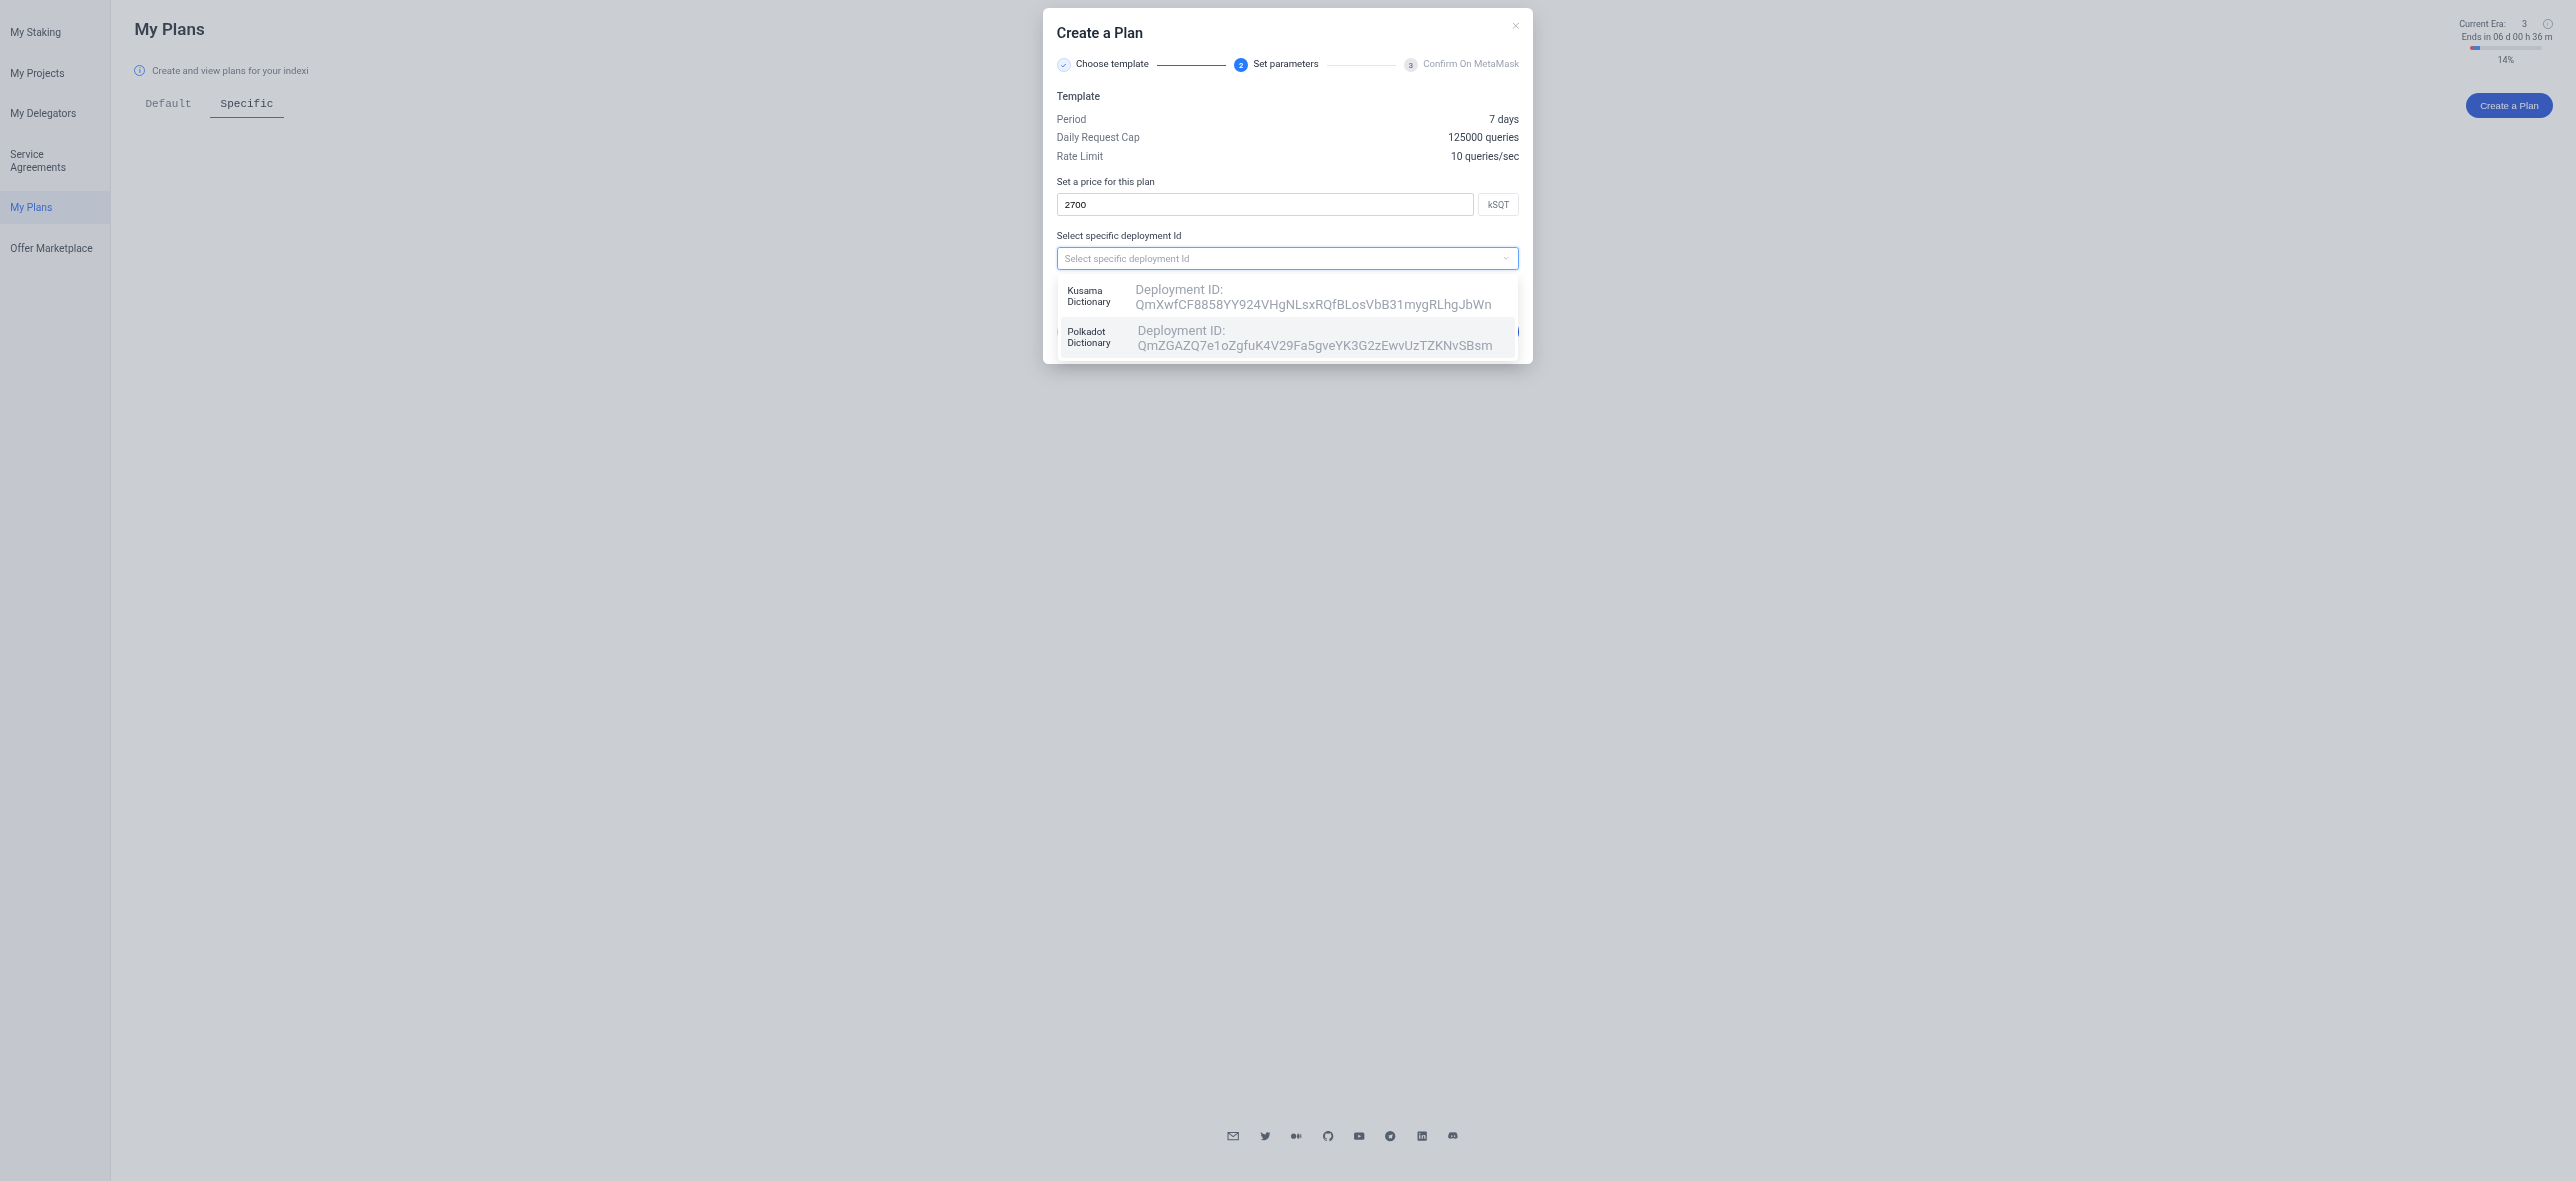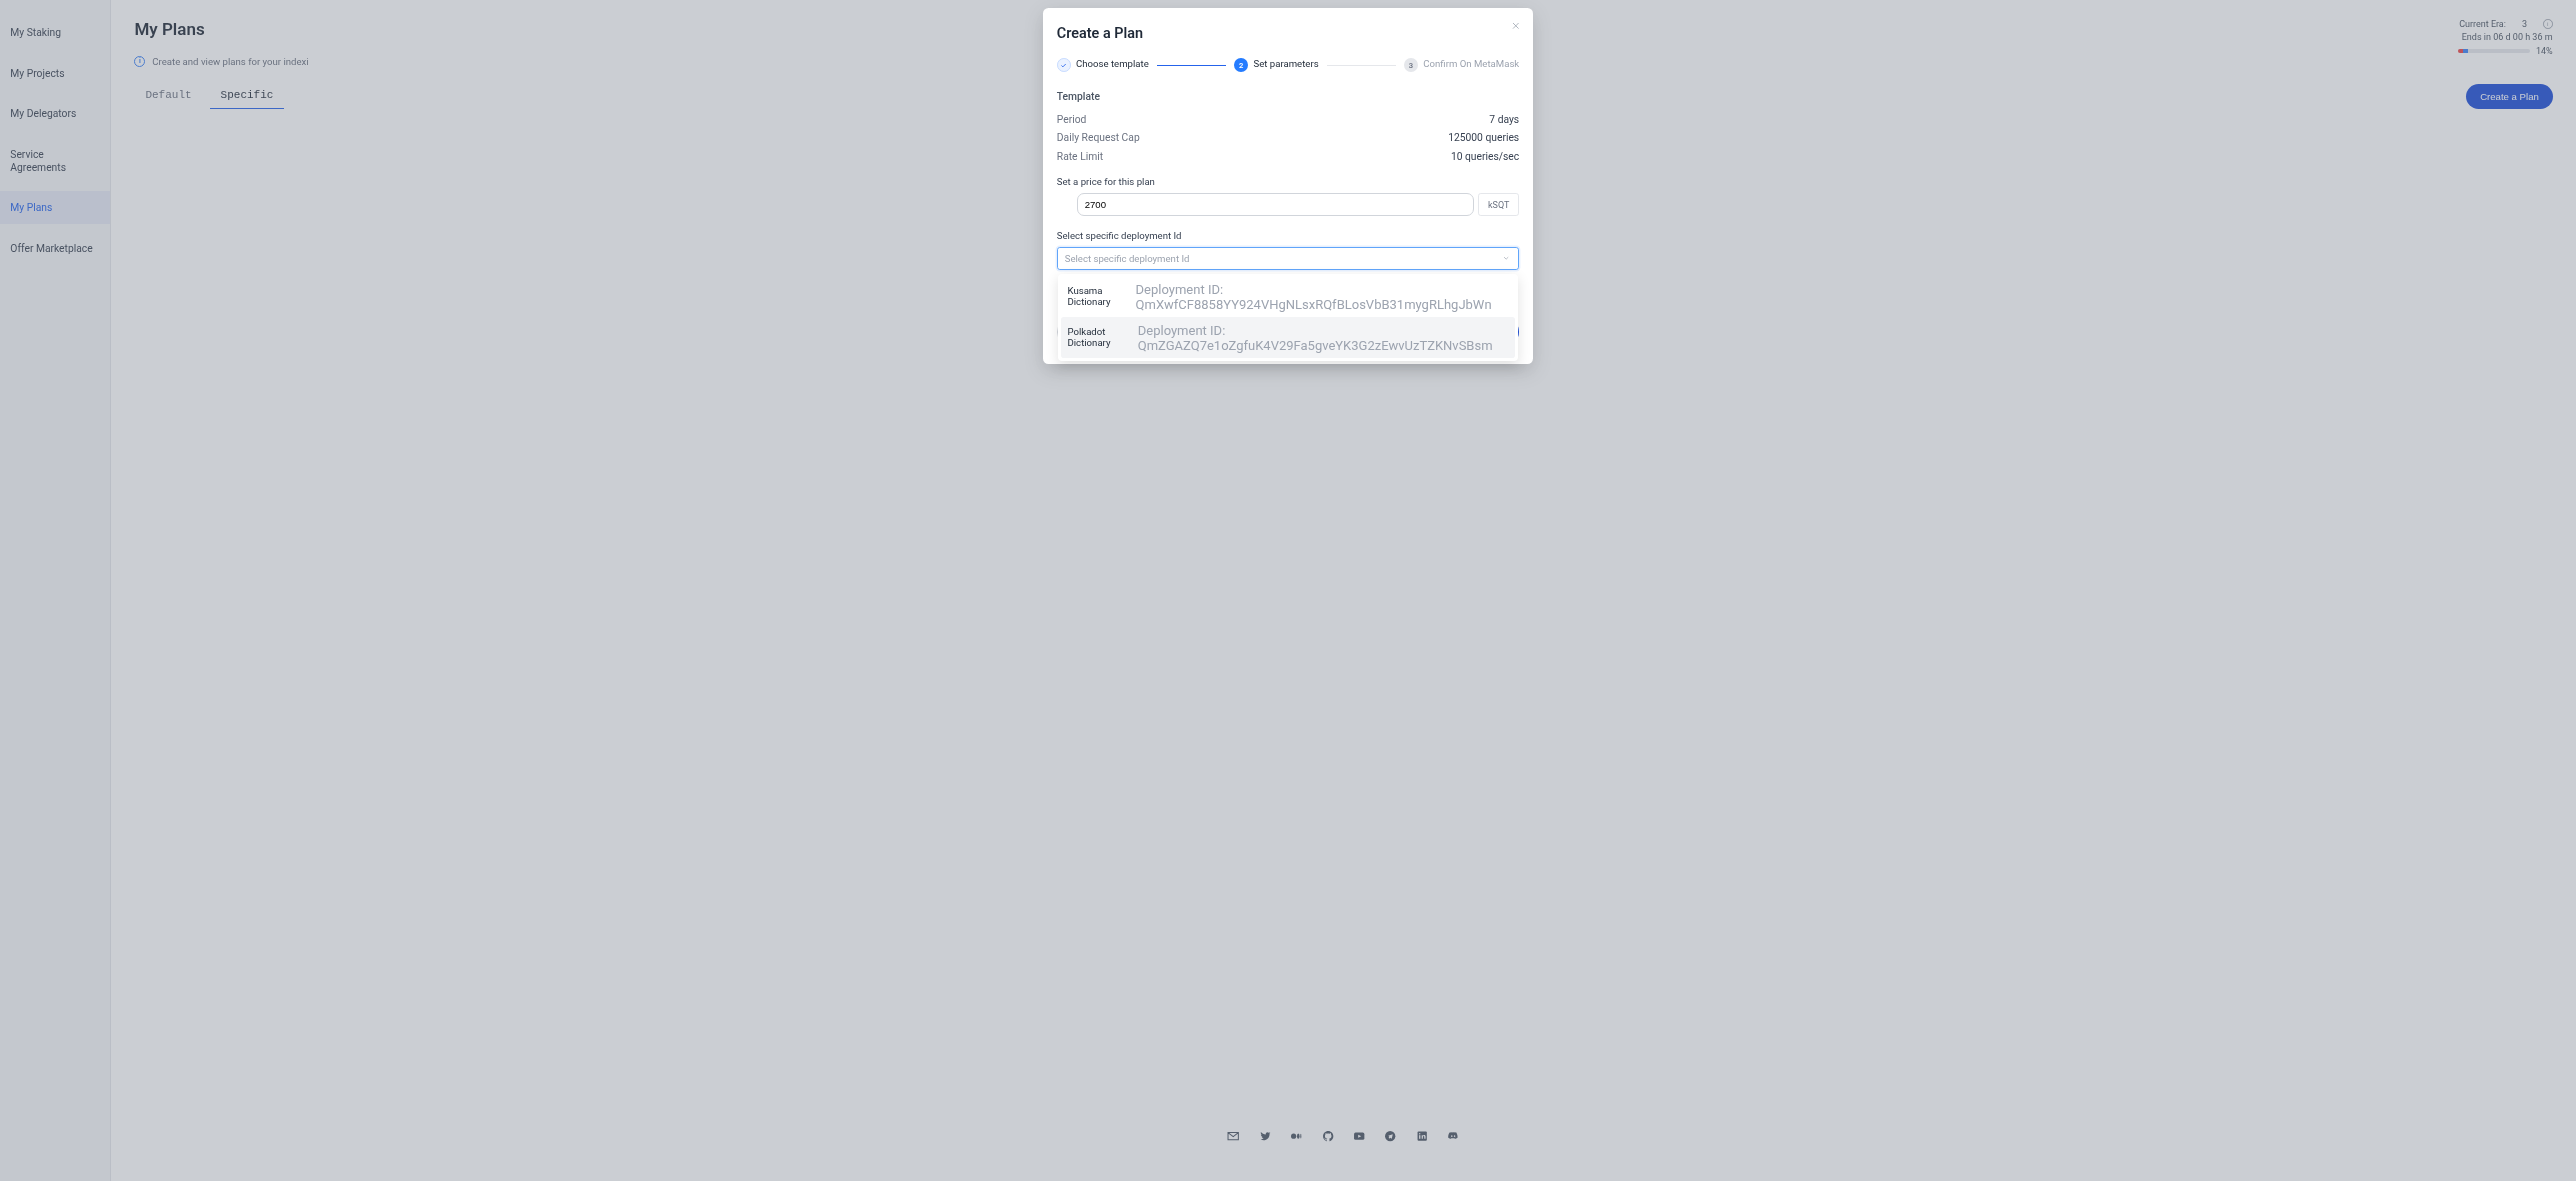--- a/index.html
+++ b/index.html
@@ -57,20 +57,21 @@
   .era-line1 { display: flex; align-items: center; justify-content: flex-end; gap: 16px; }
   .era-line1 .info-icon {
     width: 9.6px; height: 9.6px; border: 0.9px solid #9ca3af; border-radius: 50%;
     display: inline-flex; align-items: center; justify-content: center;
     font-size: 6.2px; color: #9ca3af;
   }
   .era-line2 { margin-top: 2.8px; }
   .era-progress {
     margin-top: 4.1px; display: flex; align-items: center; gap: 5.5px;
     justify-content: flex-end;
+    flex-direction: column;
   }
   .progress-track {
     width: 72px; height: 4.1px; background: #e5e7eb; border-radius: 2.1px; overflow: hidden;
     position: relative;
   }
   .progress-fill-a {
     position: absolute; left:0; top:0; height:100%; width:6%; background:#ef4444;
   }
   .progress-fill-b {
     position: absolute; left:6%; top:0; height:100%; width:8%; background:#3b82f6;
@@ -134,21 +135,21 @@
     flex:1; height:0.7px; background:#e5e7eb;
   }
   .connector.done { background:#2563eb; height:1.4px; }
   .sect-head { font-weight:500; color:#4b5563; margin-bottom:9.6px; font-size:10.3px;}
   .kv-row { display:flex; justify-content:space-between; font-size:10.3px; margin-bottom:5.5px; }
   .kv-row .k { color:#6b7280; }
   .kv-row .v { color:#374151; }
   .field-label { font-size:9.6px; color:#374151; margin:13.8px 0 5.5px; }
   .input-row { display:flex; gap:4.1px; }
   .text-input {
-    flex:1; height:23.4px; border:0.7px solid #d1d5db; border-radius:7px; padding:0 6.9px; font-size:9.6px;margin-left:20px;
+    flex:1; height:23.4px; border:0.7px solid #d1d5db; border-radius:2px; padding:0 6.9px; font-size:9.6px;
   }
   .suffix {
     width:41px; height:23.4px; border:0.7px solid #e5e7eb; border-radius:2.8px;
     display:flex; align-items:center; justify-content:center; color:#6b7280; font-size:9px;
   }
   .select-box {
     height:23.4px; border:0.7px solid #60a5fa; border-radius:2.8px; padding:0 6.9px;
     display:flex; align-items:center; justify-content:space-between; color:#9ca3af;
     font-size:9.6px; box-shadow:0 0 0 1.4px rgba(59,130,246,0.12);
     cursor:pointer; position:relative;

